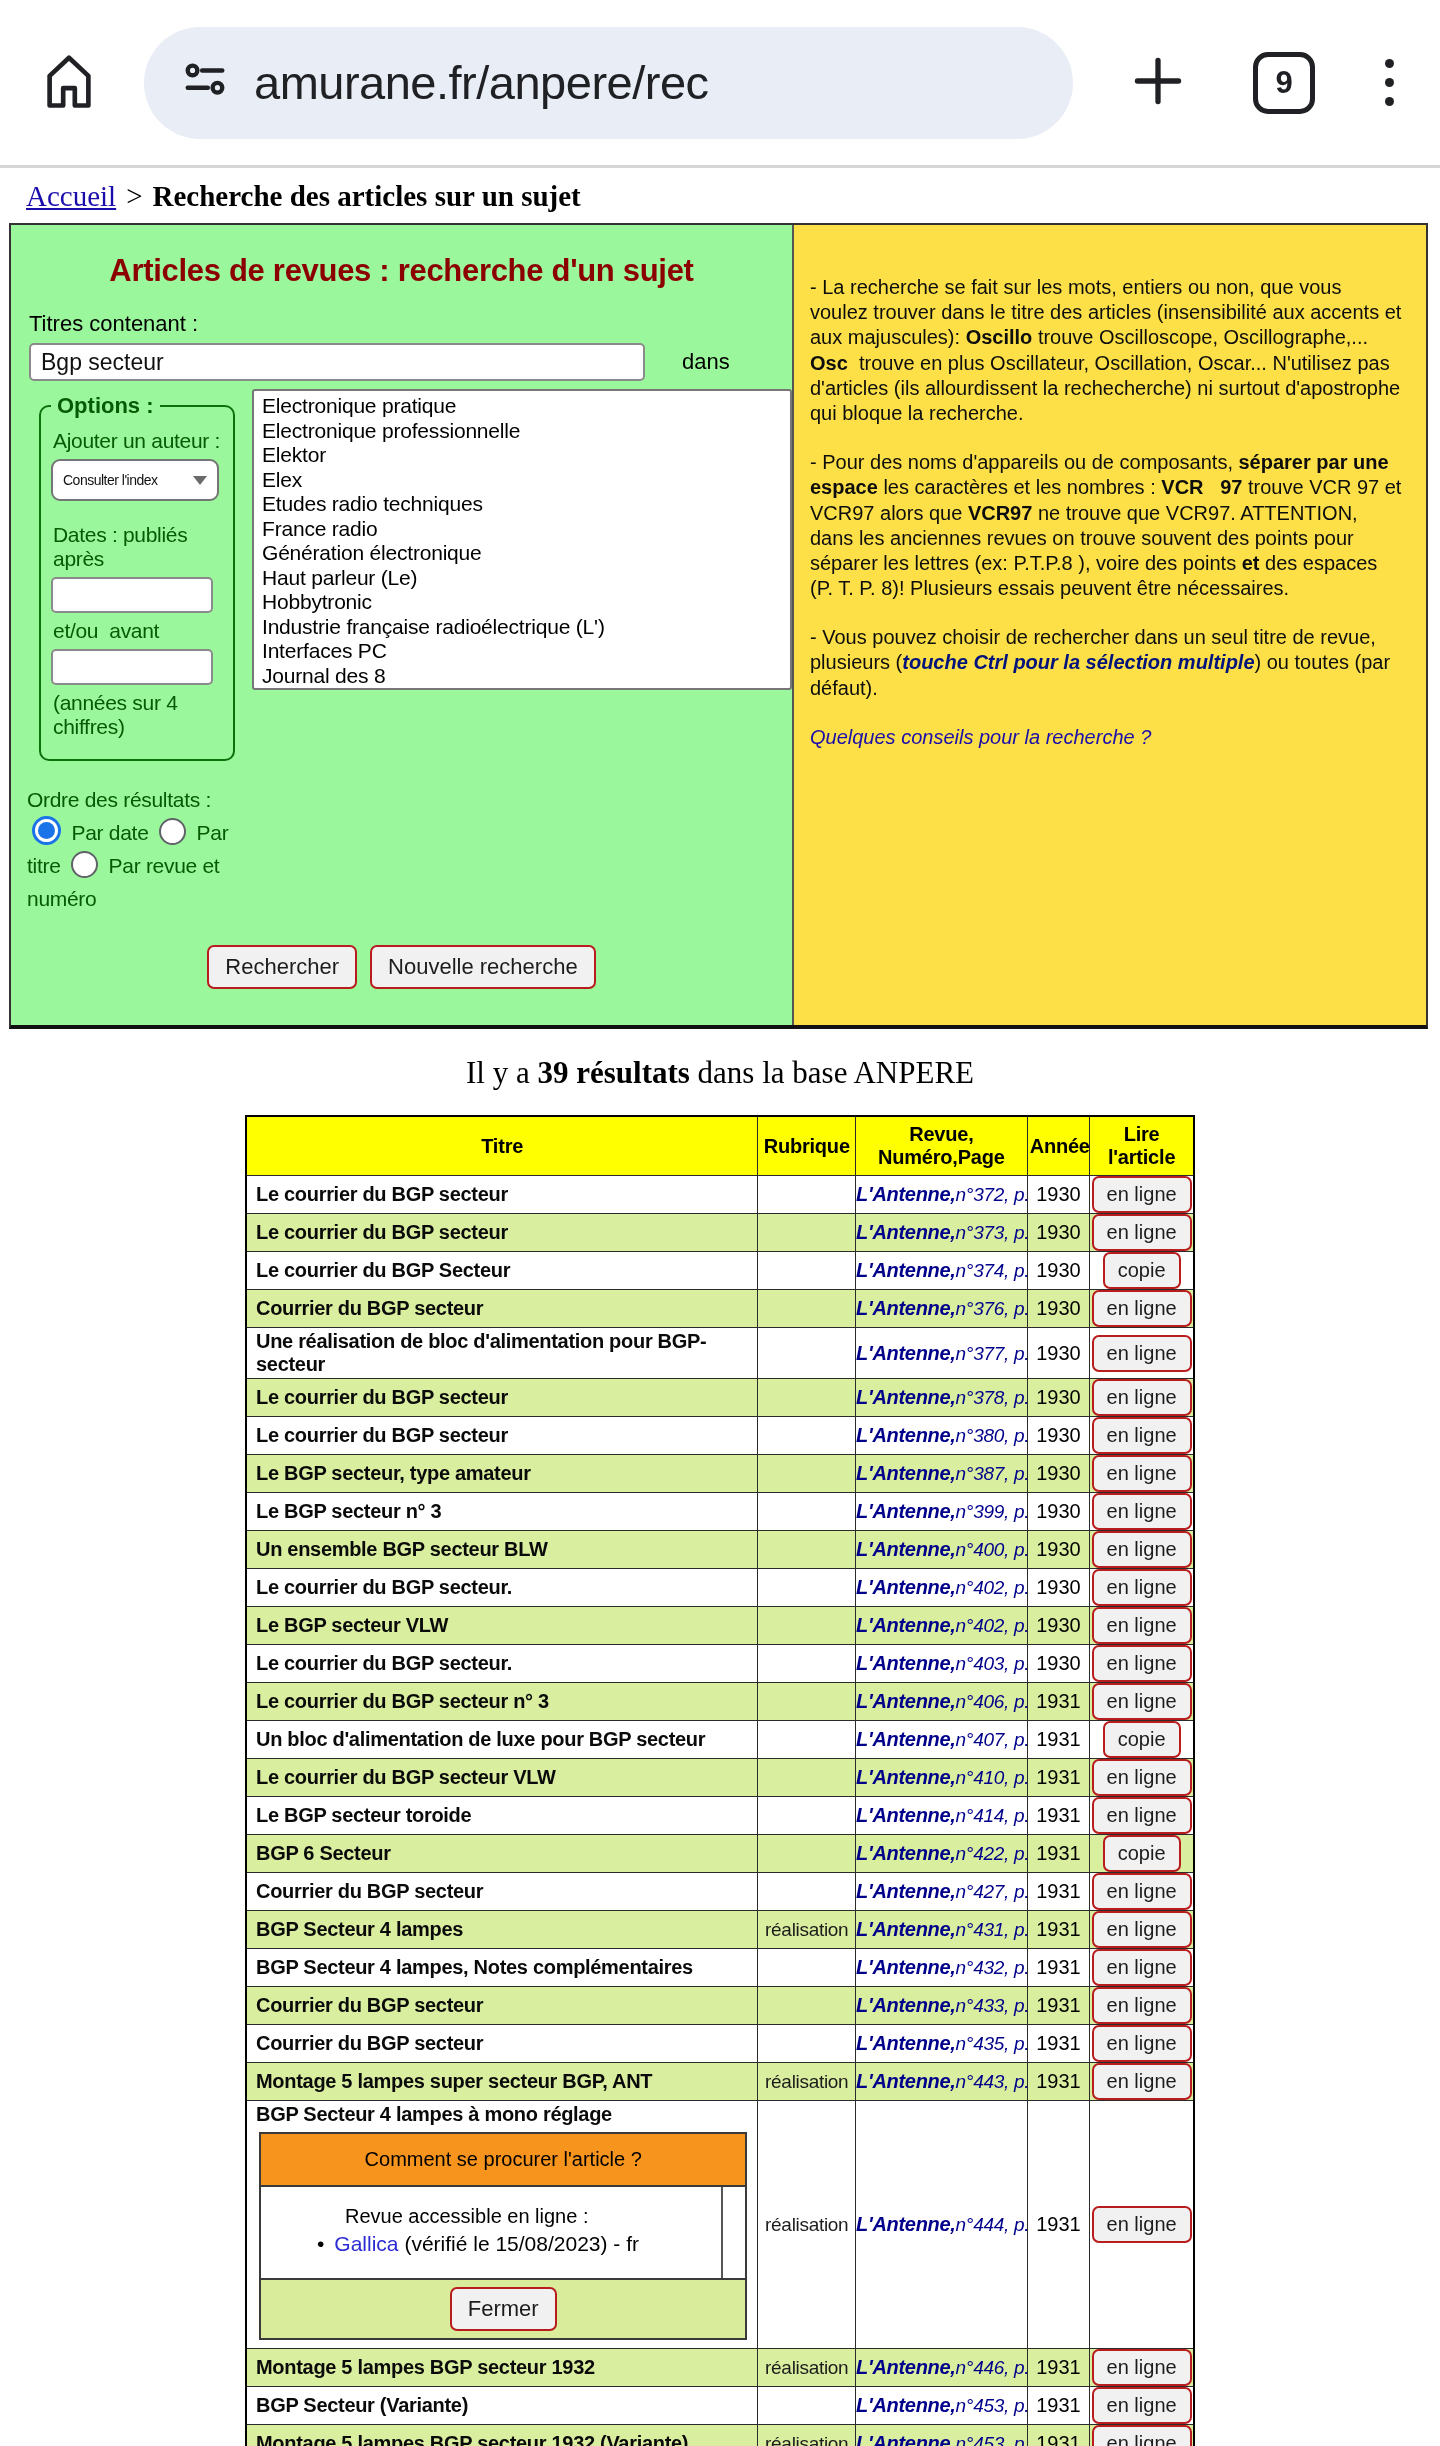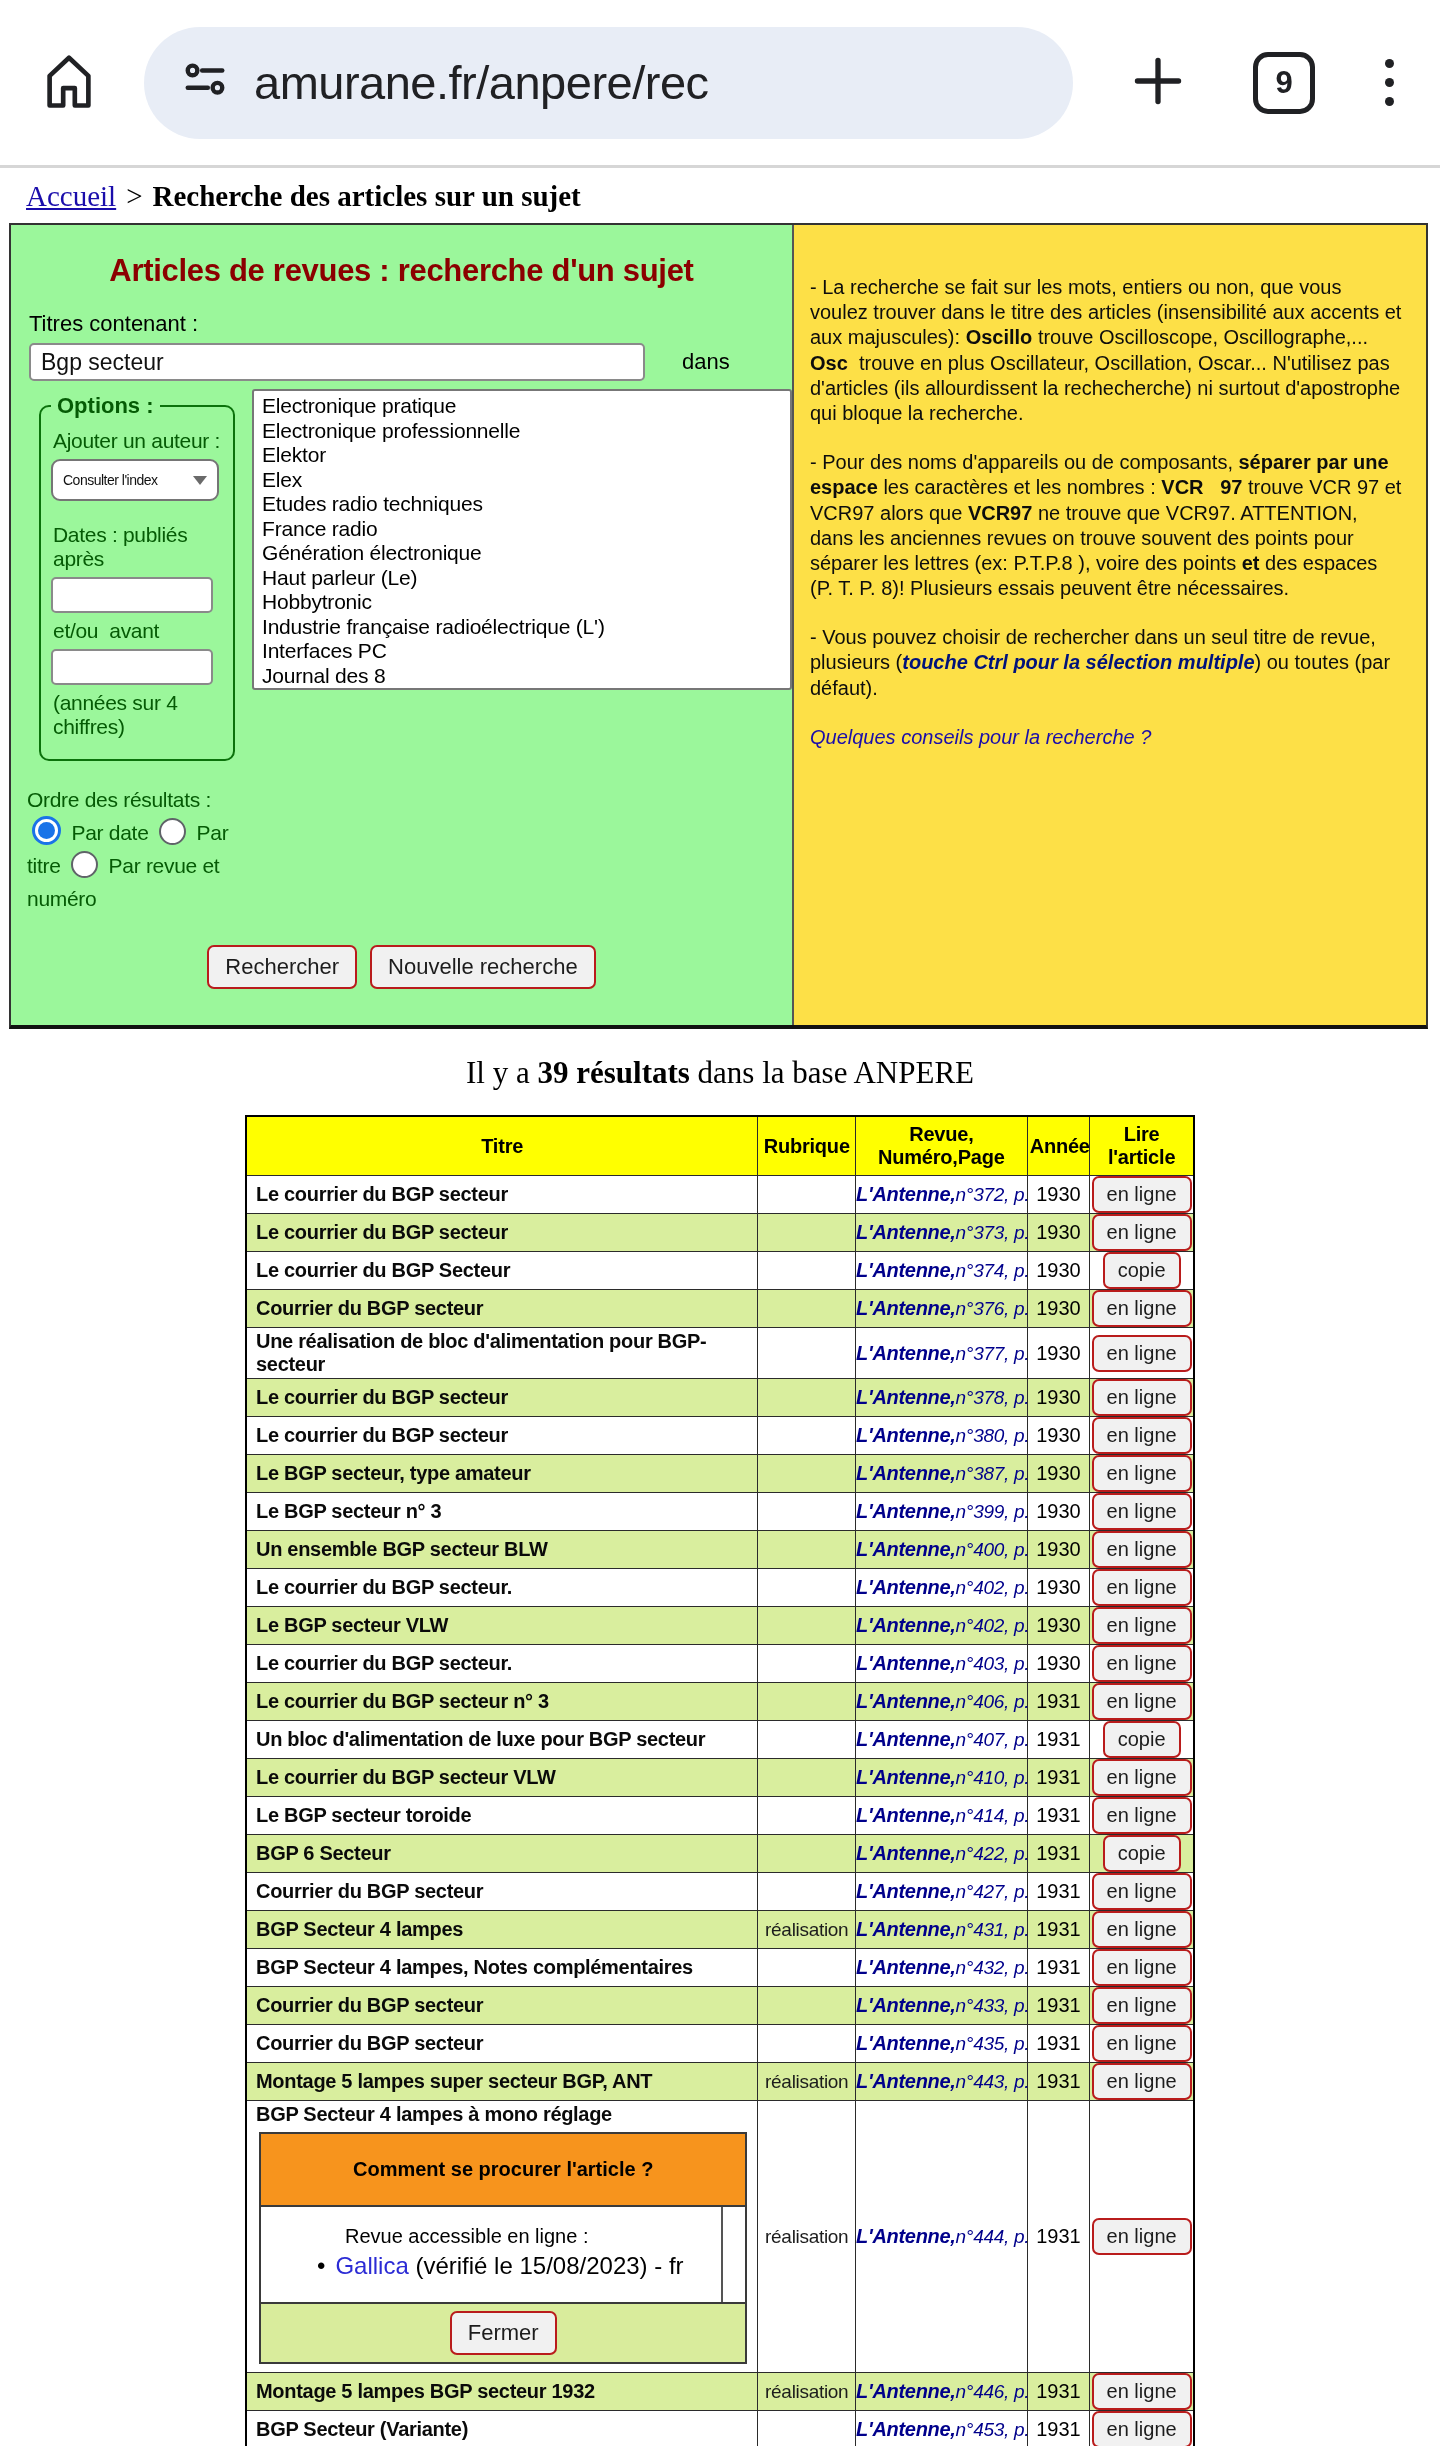--- a/index.html
+++ b/index.html
@@ -66,25 +66,25 @@
   .c-rub{font-size:19px;text-align:center;color:#1c1c1c;letter-spacing:-0.3px;}
   .c-rev{text-align:center;white-space:nowrap;overflow:hidden;cursor:pointer;}
   .c-rev .rn{font-size:20px;font-weight:700;font-style:italic;color:#00008b;letter-spacing:-0.3px;}
   .c-rev .rp{font-size:19px;font-style:italic;color:#00008b;letter-spacing:-0.3px;}
   .c-yr{font-size:20px;text-align:center;color:#000;}
   .c-act{text-align:center;}
   .btn.act{font-size:20px;padding:5px 13px;border-radius:7px;}
 
   
   .popup{margin:4px 10px 8px 12px;border:2px solid #3a3a3a;background:#fff;}
-  .popup-h{background:#f7941d;color:#000;font-weight:700;font-size:20px;text-align:center;padding:24px 0;border-bottom:2px solid #3a3a3a;}
+  .popup-h{background:#f7941d;color:#000;font-weight:400;font-size:20px;text-align:center;padding:14px 0;border-bottom:2px solid #3a3a3a;}
   .popup-b{position:relative;padding:18px 0 22px 0;}
   .popup-b::after{content:'';position:absolute;top:0;bottom:0;right:22px;width:2px;background:#555;}
   .pb-line{font-size:20px;margin-left:84px;color:#000;}
-  .pb-bullet{font-size:24px;margin:4px 0 0 56px;color:#000;}
+  .pb-bullet{font-size:21px;margin:4px 0 0 56px;color:#000;}
   .pb-bullet .dot{margin-right:10px;}
   .glink{color:#2b2bd5;cursor:pointer;}
   .popup-f{background:#d9ec9c;border-top:2px solid #3a3a3a;text-align:center;padding:7px 0;}
 </style>
 </head>
 <body>
 
 <div class="toolbar">
   <span class="home-ic">
     <svg width="62" height="62" viewBox="0 0 48 48">

